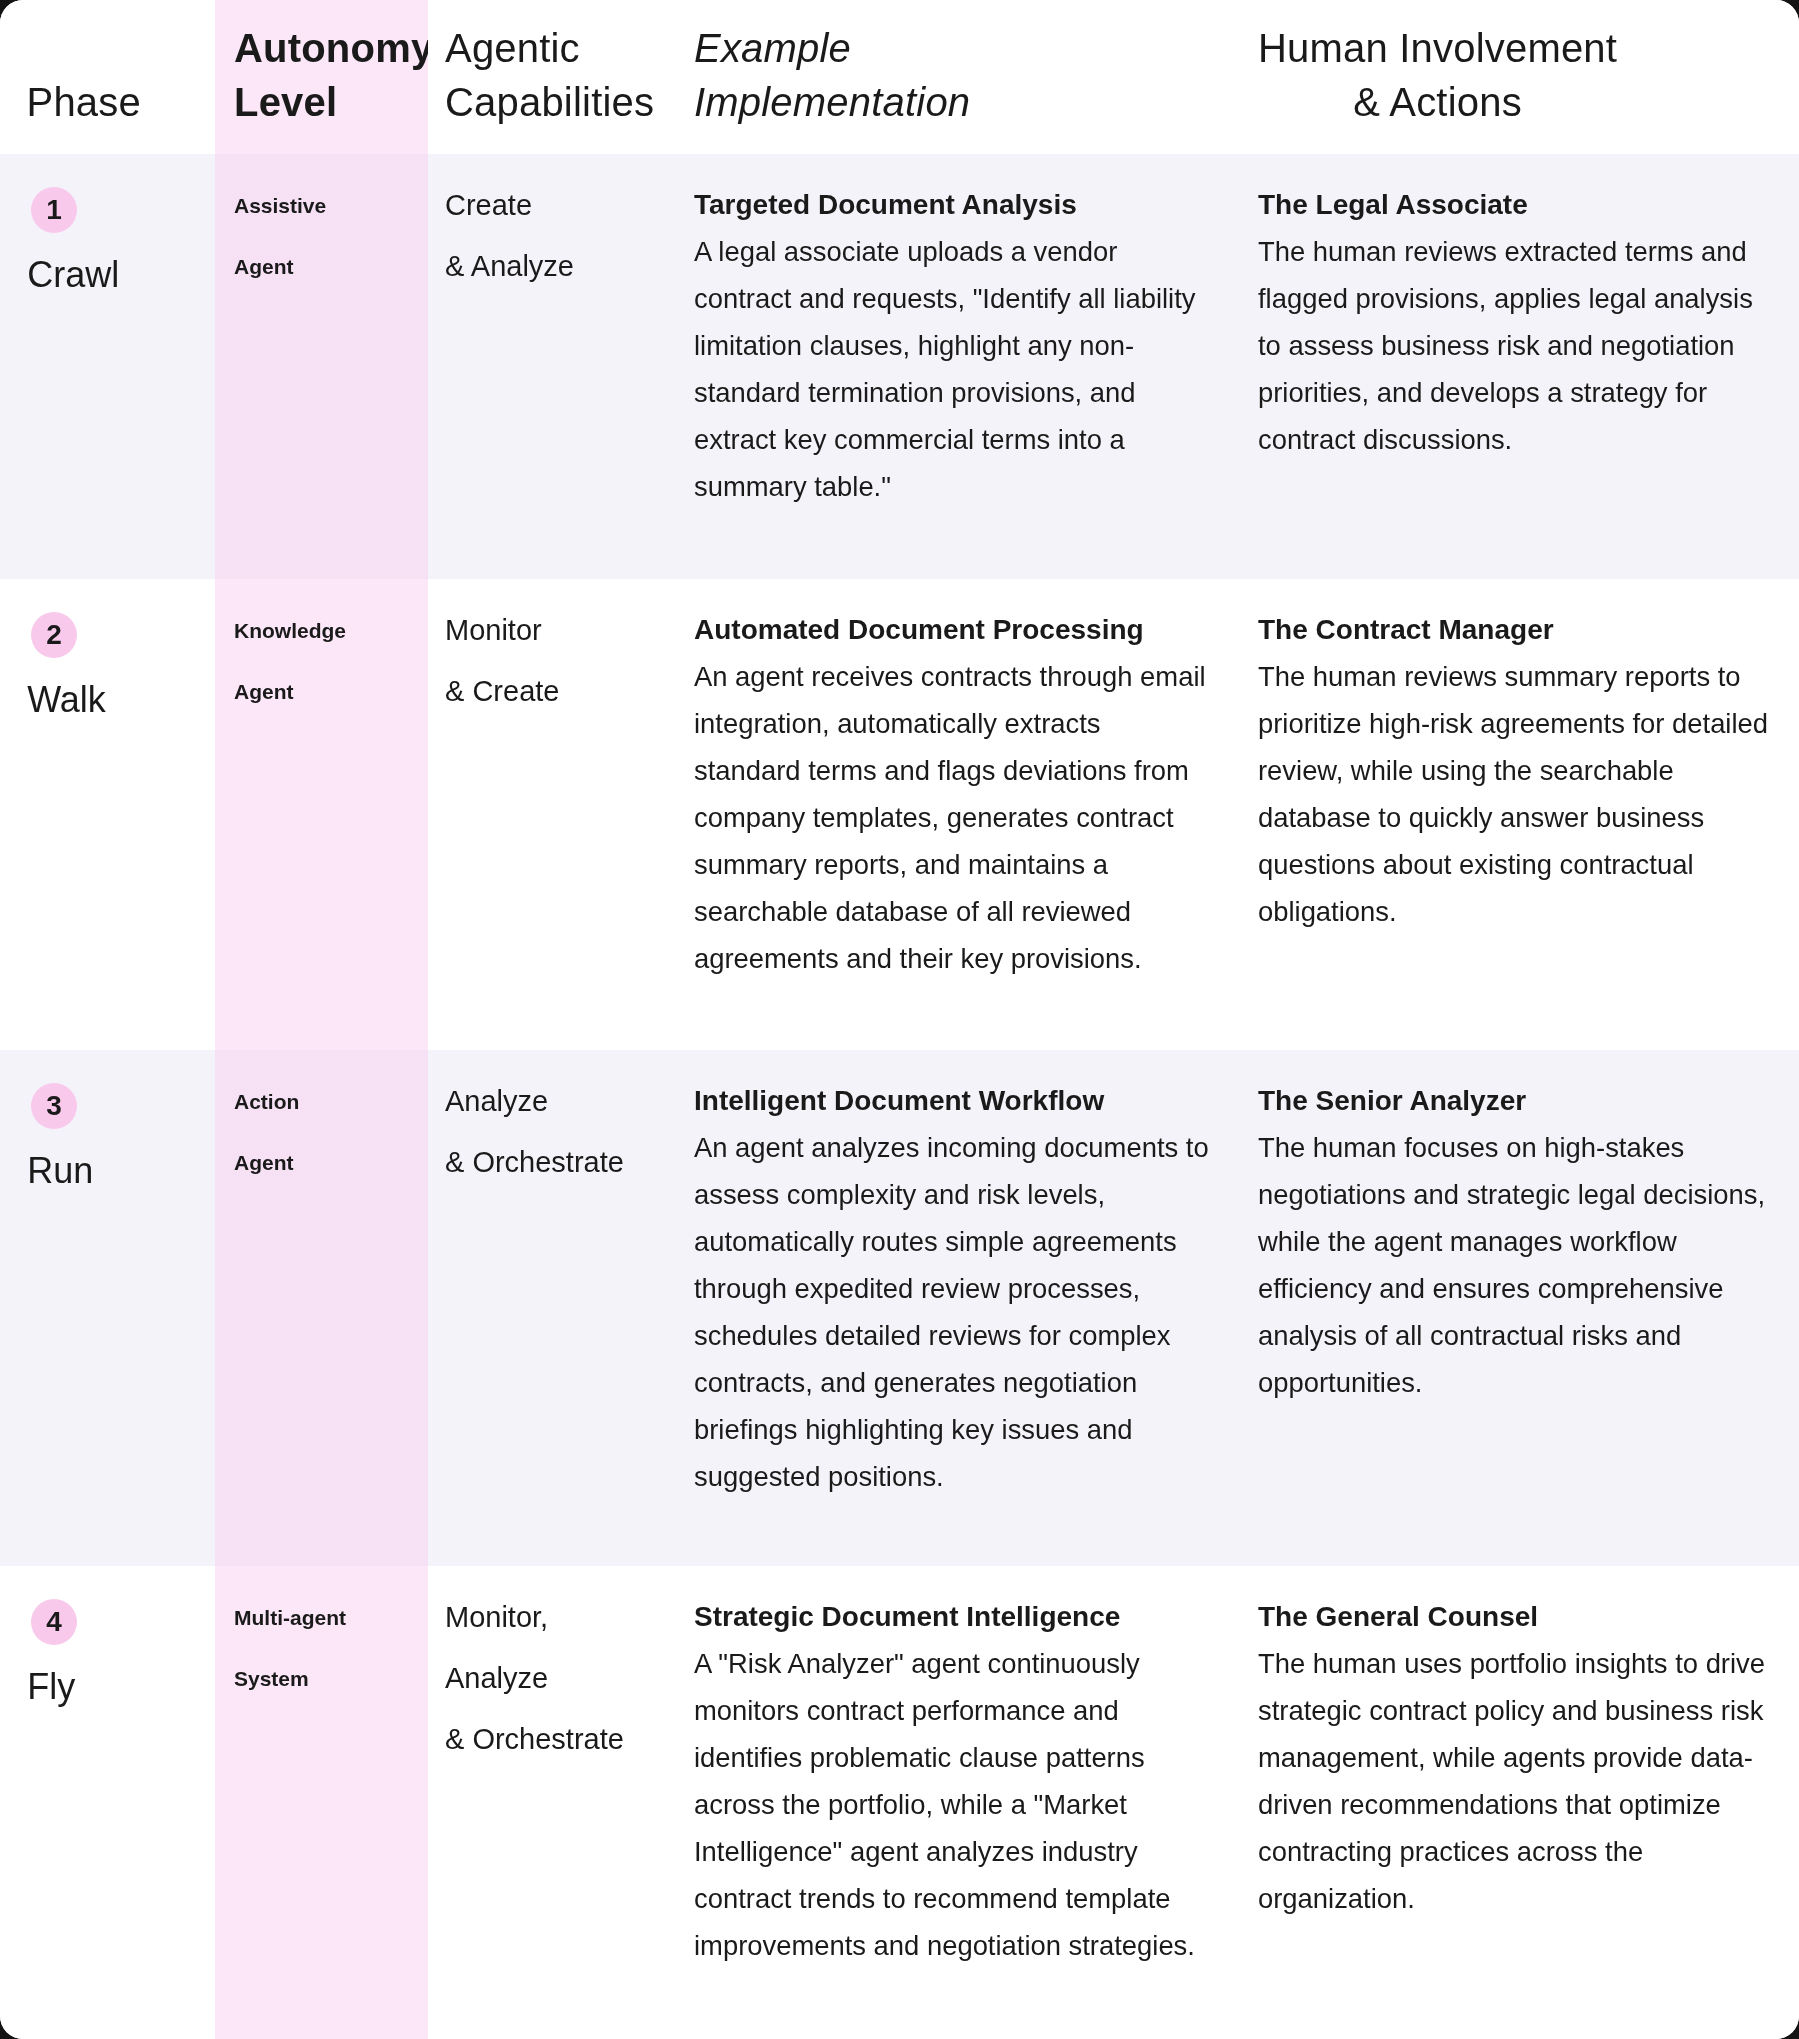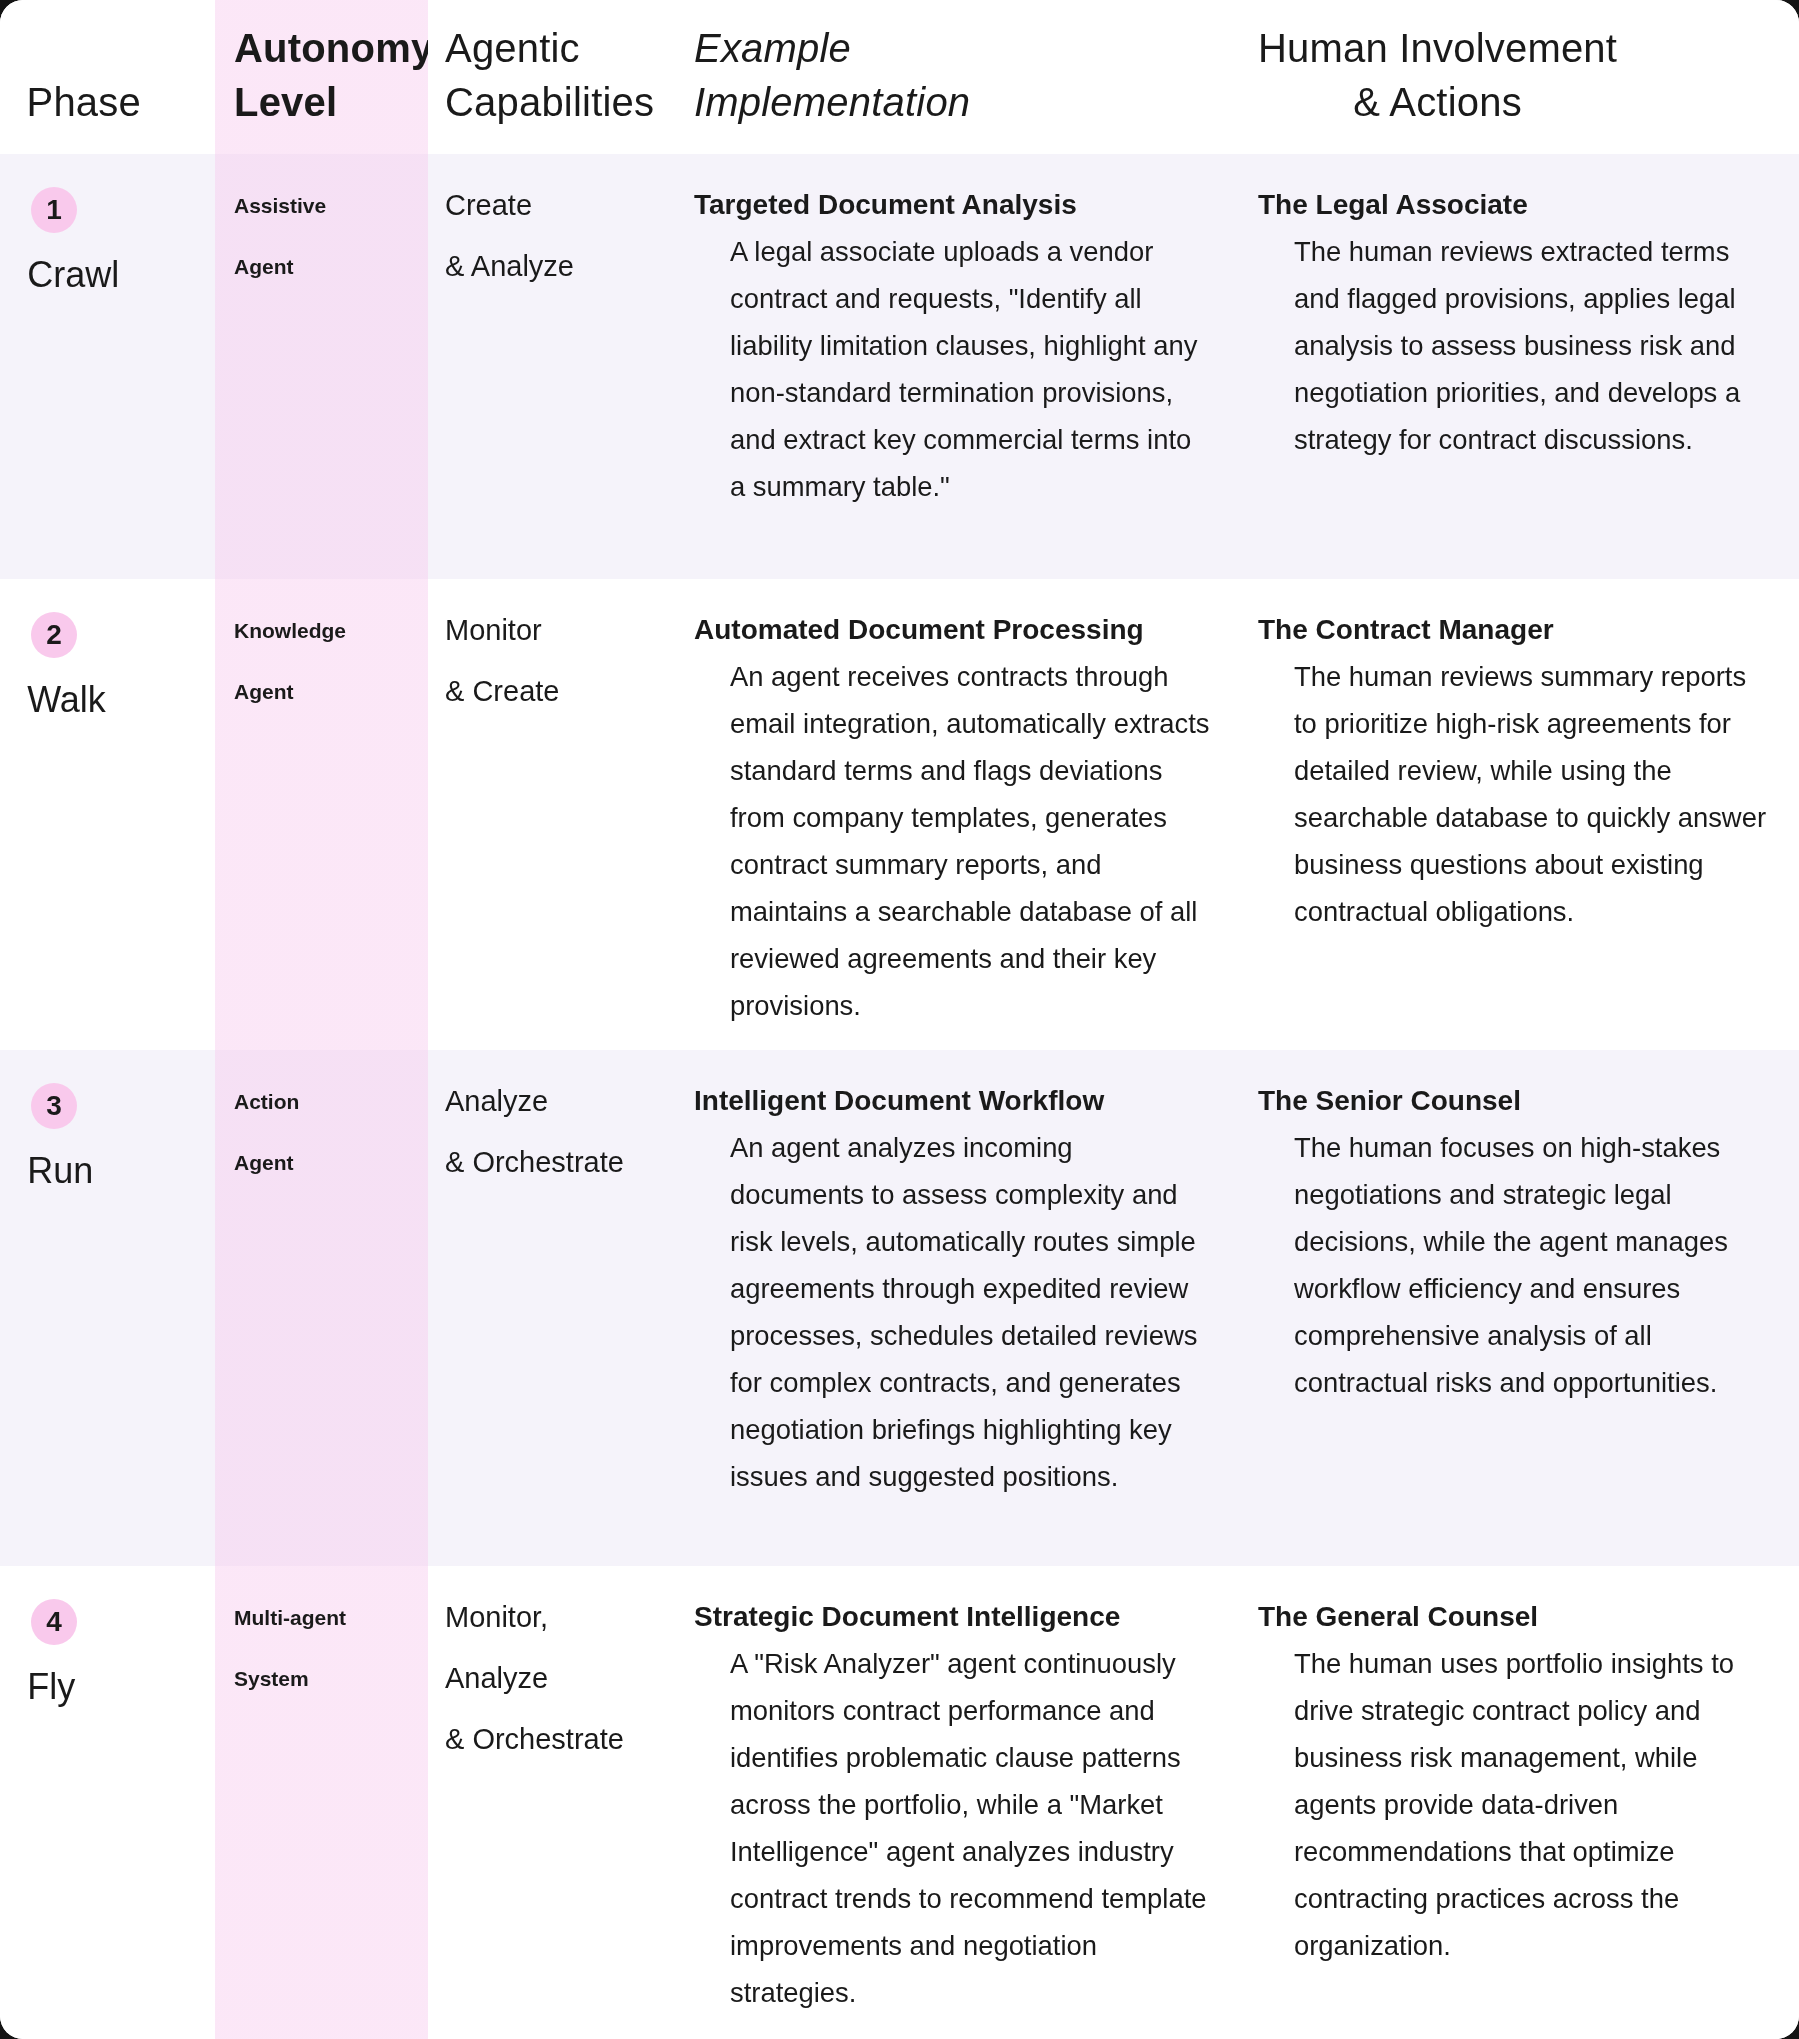--- a/index.html
+++ b/index.html
@@ -96,21 +96,20 @@
   .text-cell { padding: 26.5px 26.5px 0 19px; }
   .cell-title {
     font-size: 28px;
     line-height: 47px;
     font-weight: 700;
   }
   .cell-body {
     font-size: 27.4px;
     line-height: 47px;
     font-weight: 400;
-    margin-left: 36px;
   }
 </style>
 </head>
 <body>
 
 <div class="card">
   <div class="grid">
 
     <div class="cell hcell h1">Phase</div>
     <div class="cell hcell h2 pink">Autonomy
@@ -162,21 +161,21 @@
     </div>
     <div class="cell alt pink auto-cell">Action
 Agent</div>
     <div class="cell alt cap-cell">Analyze
 &amp; Orchestrate</div>
     <div class="cell alt text-cell">
       <div class="cell-title">Intelligent Document Workflow</div>
       <div class="cell-body">An agent analyzes incoming documents to assess complexity and risk levels, automatically routes simple agreements through expedited review processes, schedules detailed reviews for complex contracts, and generates negotiation briefings highlighting key issues and suggested positions.</div>
     </div>
     <div class="cell alt text-cell">
-      <div class="cell-title">The Senior Counsel</div>
+      <div class="cell-title">The Senior Analyzer</div>
       <div class="cell-body">The human focuses on high-stakes negotiations and strategic legal decisions, while the agent manages workflow efficiency and ensures comprehensive analysis of all contractual risks and opportunities.</div>
     </div>
 
     <div class="cell phase-cell">
       <div class="phase-badge">4</div>
       <div class="phase-name">Fly</div>
     </div>
     <div class="cell pink auto-cell">Multi-agent
 System</div>
     <div class="cell cap-cell">Monitor,

